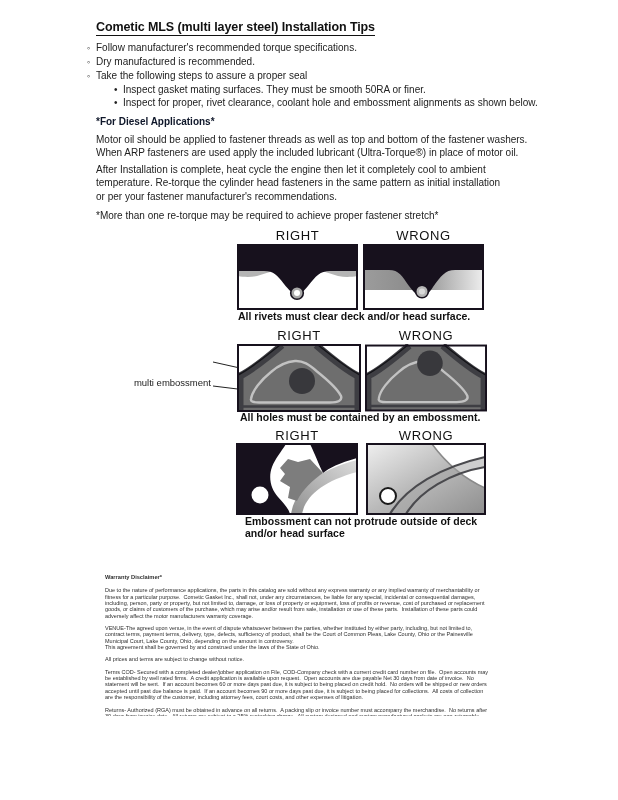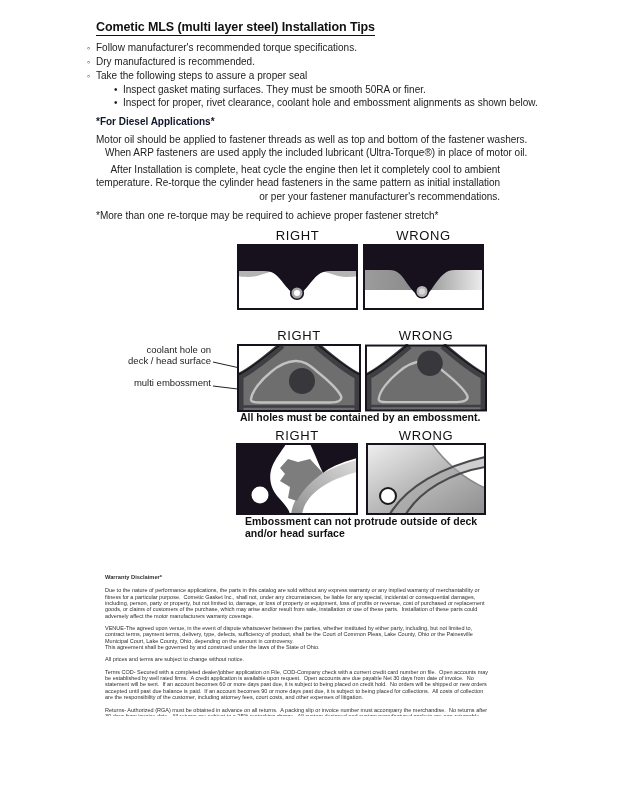--- a/index.html
+++ b/index.html
@@ -17,21 +17,21 @@
     white-space:nowrap;
   }
   .bullets{left:87px;top:41px;font-size:10px;line-height:13px;color:#222;}
   .b-row{display:flex;align-items:baseline;white-space:nowrap;}
   .b-row .mk{width:9px;flex:0 0 9px;font-size:9px;color:#222;}
   .b-row.lvl2{margin-left:27px;}
   .b-row.lvl2 .mk{font-size:10px;}
 
   
   .diesel-head{left:96px;top:116px;font-size:10px;font-weight:700;color:#0f172a;white-space:nowrap;}
-  .para{left:96px;font-size:10px;line-height:13.4px;color:#222;white-space:pre;text-align:right;}
+  .para{left:96px;font-size:10px;line-height:13.4px;color:#222;white-space:pre;}
   .p1{top:133px;}
   .p2{top:163px;}
   .note{top:209px;}
 
   
   .fig-label{font-size:13px;color:#111;text-align:center;letter-spacing:0.6px;white-space:nowrap;}
   .fig-caption{font-size:10.5px;font-weight:700;color:#111;line-height:11.5px;white-space:pre;}
   .diagram{display:block;}
   .callout{font-size:9.5px;line-height:10.5px;color:#222;text-align:right;white-space:pre;width:122px;}
 
@@ -102,26 +102,25 @@
       </linearGradient>
     </defs>
     <rect x="1" y="1" width="119" height="64" fill="#ffffff"></rect>
     <rect x="1" y="26" width="119" height="20" fill="url(#deckg)"></rect>
     <path d="M1,1 H120 V26 H92 C82,26 78,32 70,43 C66,49 63,52.5 59,52.5 C54,52.5 51,48 46,42 C39,32 36,26 26,26 H1 Z" fill="#17111d"></path>
     <circle cx="59" cy="47.5" r="6.3" fill="#b5b5b5" stroke="#17111d" stroke-width="1.6"></circle>
     <circle cx="59" cy="47.5" r="3" fill="#d9d9d9"></circle>
     <rect x="1" y="1" width="119" height="64" fill="none" stroke="#17111d" stroke-width="2"></rect>
   </svg>
 
+  <div class="abs fig-caption" style="left:238px;top:311px;">All rivets must clear deck and/or head surface.</div>
 
   <div class="abs fig-label" style="left:237px;top:328px;width:124px;">RIGHT</div>
   <div class="abs fig-label" style="left:365px;top:328px;width:122px;">WRONG</div>
 
-  <div class="abs callout" style="left:89px;top:345px;">coolant hole on
-deck / head surface</div>
   <div class="abs callout" style="left:89px;top:378px;">multi embossment</div>
 
   <svg class="abs" style="left:205px;top:355px;" width="100" height="45" viewBox="0 0 100 45">
     <line x1="8" y1="7" x2="93" y2="26" stroke="#222" stroke-width="1"></line>
     <line x1="8" y1="31" x2="57" y2="37" stroke="#222" stroke-width="1"></line>
   </svg>
 
   <svg class="abs diagram" style="left:237px;top:344px;" width="124" height="68" viewBox="0 0 124 68">
     <rect x="1" y="1" width="122" height="66" fill="#6e6e6e"></rect>
     <path d="M1,1 H42 C30,12 16,24 1,31 Z" fill="#ffffff"></path>

